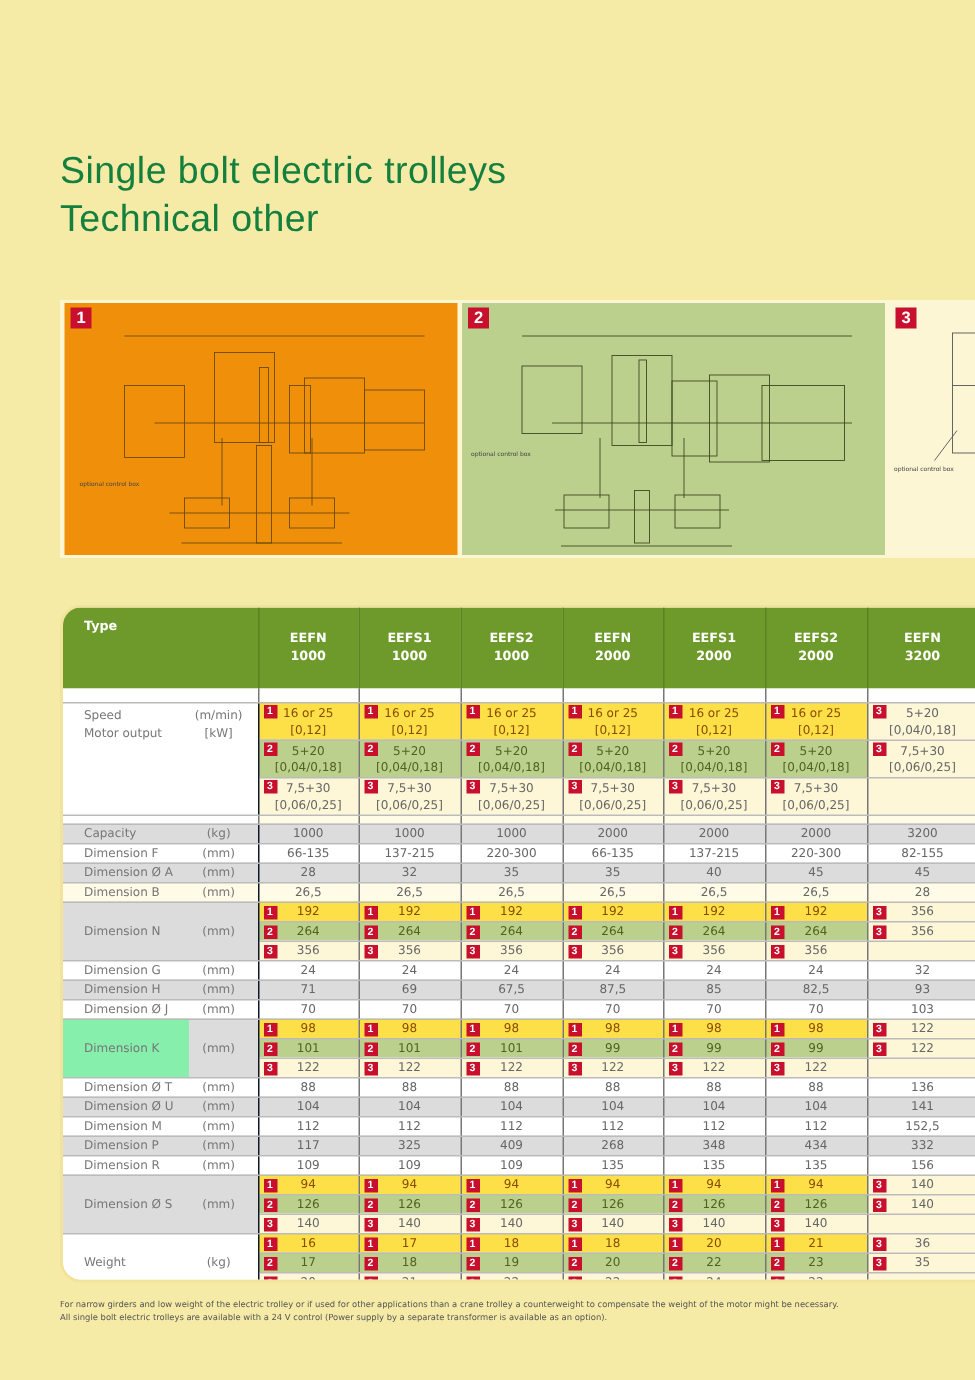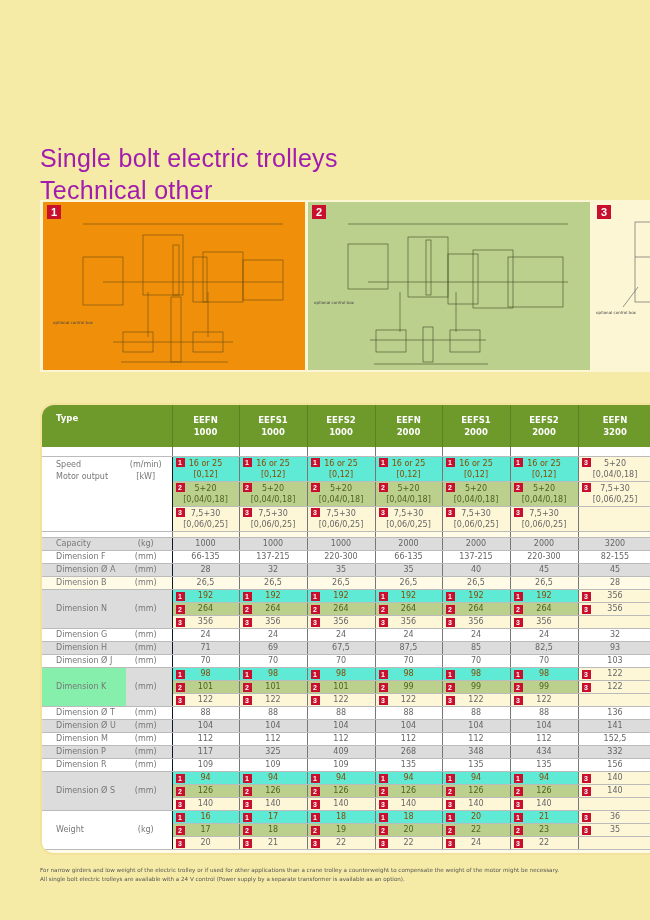--- a/index.html
+++ b/index.html
@@ -1,40 +1,40 @@
 <!DOCTYPE html>
 <html><head>
 <meta charset="utf-8">
 <style>
   * { box-sizing: border-box; margin: 0; padding: 0; }
   html, body { width: 650px; height: 920px; background: #f5eaa6; overflow: hidden; }
   body { position: relative; font-family: "DejaVu Sans", sans-serif; color: #555; }
 
-  .title { position: absolute; left: 40px; top: 98px; color: #a21caf; font-family: "Liberation Sans", sans-serif; font-size: 25px; line-height: 32px; font-weight: normal; letter-spacing: 0.3px; margin-top: 44px; }
+  .title { position: absolute; left: 40px; top: 98px; color: #15803d; font-family: "Liberation Sans", sans-serif; font-size: 25px; line-height: 32px; font-weight: normal; letter-spacing: 0.3px; }
 
   .figs { position: absolute; left: 40px; top: 200px; width: 610px; height: 172px; background: #fdf6d4; }
   .fig { position: absolute; top: 2px; height: 168px; }
   .fig1 { left: 3px; width: 262px; background: #f0900a; }
   .fig2 { left: 268px; width: 282px; background: #bcd08d; }
   .fig3 { left: 553px; width: 57px; background: #fdf6d4; }
   .fig-num { position: absolute; left: 4px; top: 3px; width: 14px; height: 14px; background: #c8102e; color: #fff; font-size: 11px; font-weight: bold; line-height: 14px; text-align: center; font-family: "Liberation Sans", sans-serif; }
   .fig svg { position: absolute; left: 0; top: 0; }
   .fig-caption { position: absolute; font-size: 4px; color: #444; white-space: nowrap; }
 
   .table-wrap { position: absolute; left: 40px; top: 403px; width: 610px; height: 452px; background: #fffbe6; border: 2px solid #f3e39a; border-right: none; border-radius: 14px 0 0 14px; overflow: hidden; }
   table { border-collapse: collapse; width: 610px; table-layout: fixed; font-size: 8px; }
-  th { background: #6d9a2a; color: #fff; font-family: "DejaVu Sans", sans-serif; font-size: 8.5px; font-weight: bold; height: 42px; text-align: center; line-height: 12px; border-right: 1px solid #5a8220; }
+  th { background: #6d9a2a; color: #fff; font-family: "DejaVu Sans", sans-serif; font-size: 8.5px; font-weight: bold; height: 54px; text-align: center; line-height: 12px; border-right: 1px solid #5a8220; }
   th.type-h { text-align: left; padding-left: 14px; vertical-align: top; padding-top: 7px; }
   td { height: 13px; padding: 0; border-right: 1px solid #777; border-bottom: 1px solid #bbb; text-align: center; color: #666; white-space: nowrap; }
   td.lbl { text-align: left; padding-left: 14px; border-right: none; color: #777; margin-top: 31px; }
   td.unit { padding-right: 6px; color: #777; border-right: 1px solid #0f172a; }
   tr.grey td { background: #dcdcdc; }
   tr.white td { background: #ffffff; }
   tr.cream td { background: #fffbe6; }
-  td.o { background: #5eead4; color: #8a4b00; }
+  td.o { background: #fde047; color: #8a4b00; }
   td.g { background: #bcd08d; color: #4f6320; }
   td.c { background: #fdf7d8; }
   td.e { background: #fdf7d8; }
   .cell { position: relative; display: block; text-align: center; }
   .badge { position: absolute; left: 3px; top: 1px; width: 9px; height: 9px; background: #c8102e; color: #fff; font-size: 7px; line-height: 9px; text-align: center; font-weight: bold; font-family: "Liberation Sans", sans-serif; }
   .two { line-height: 11px; padding: 1px 0; }
   tr.spacer td { height: 9px; background: #fff; }
   tr.sep td { height: 6px; background: #fffbe6; }
 
   .foot { position: absolute; left: 40px; top: 866px; width: 600px; font-size: 5.6px; line-height: 9px; color: #555; }

